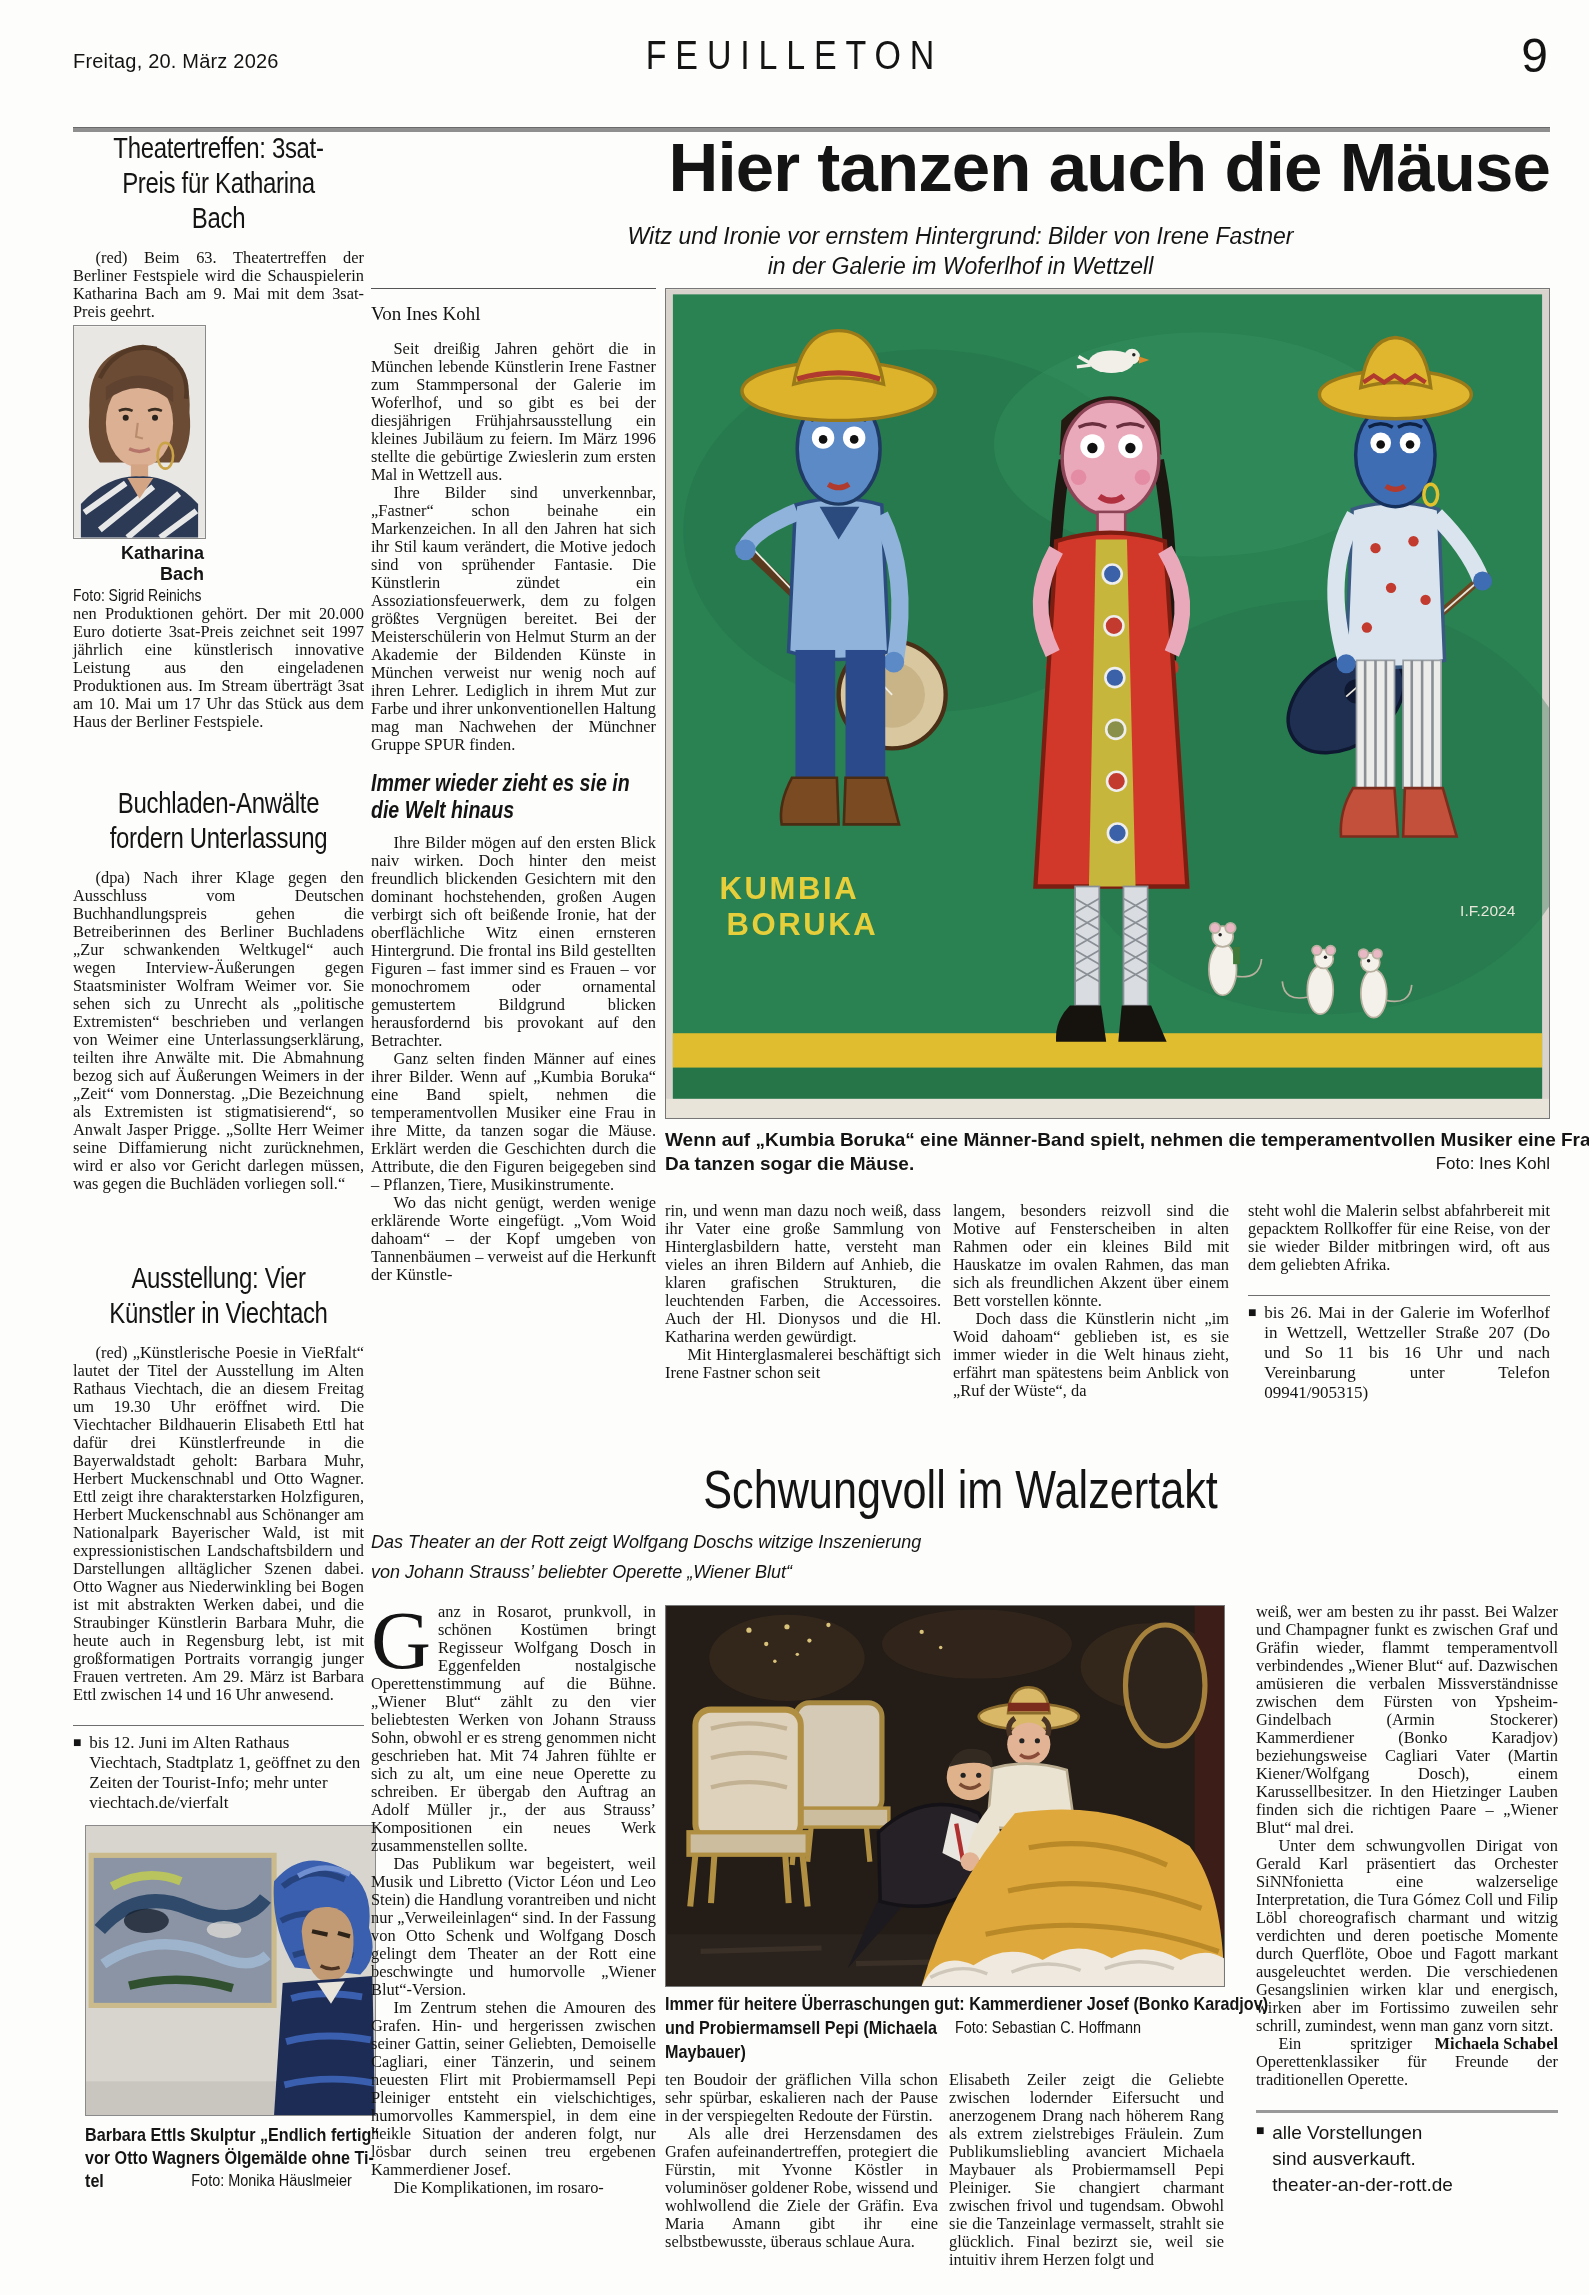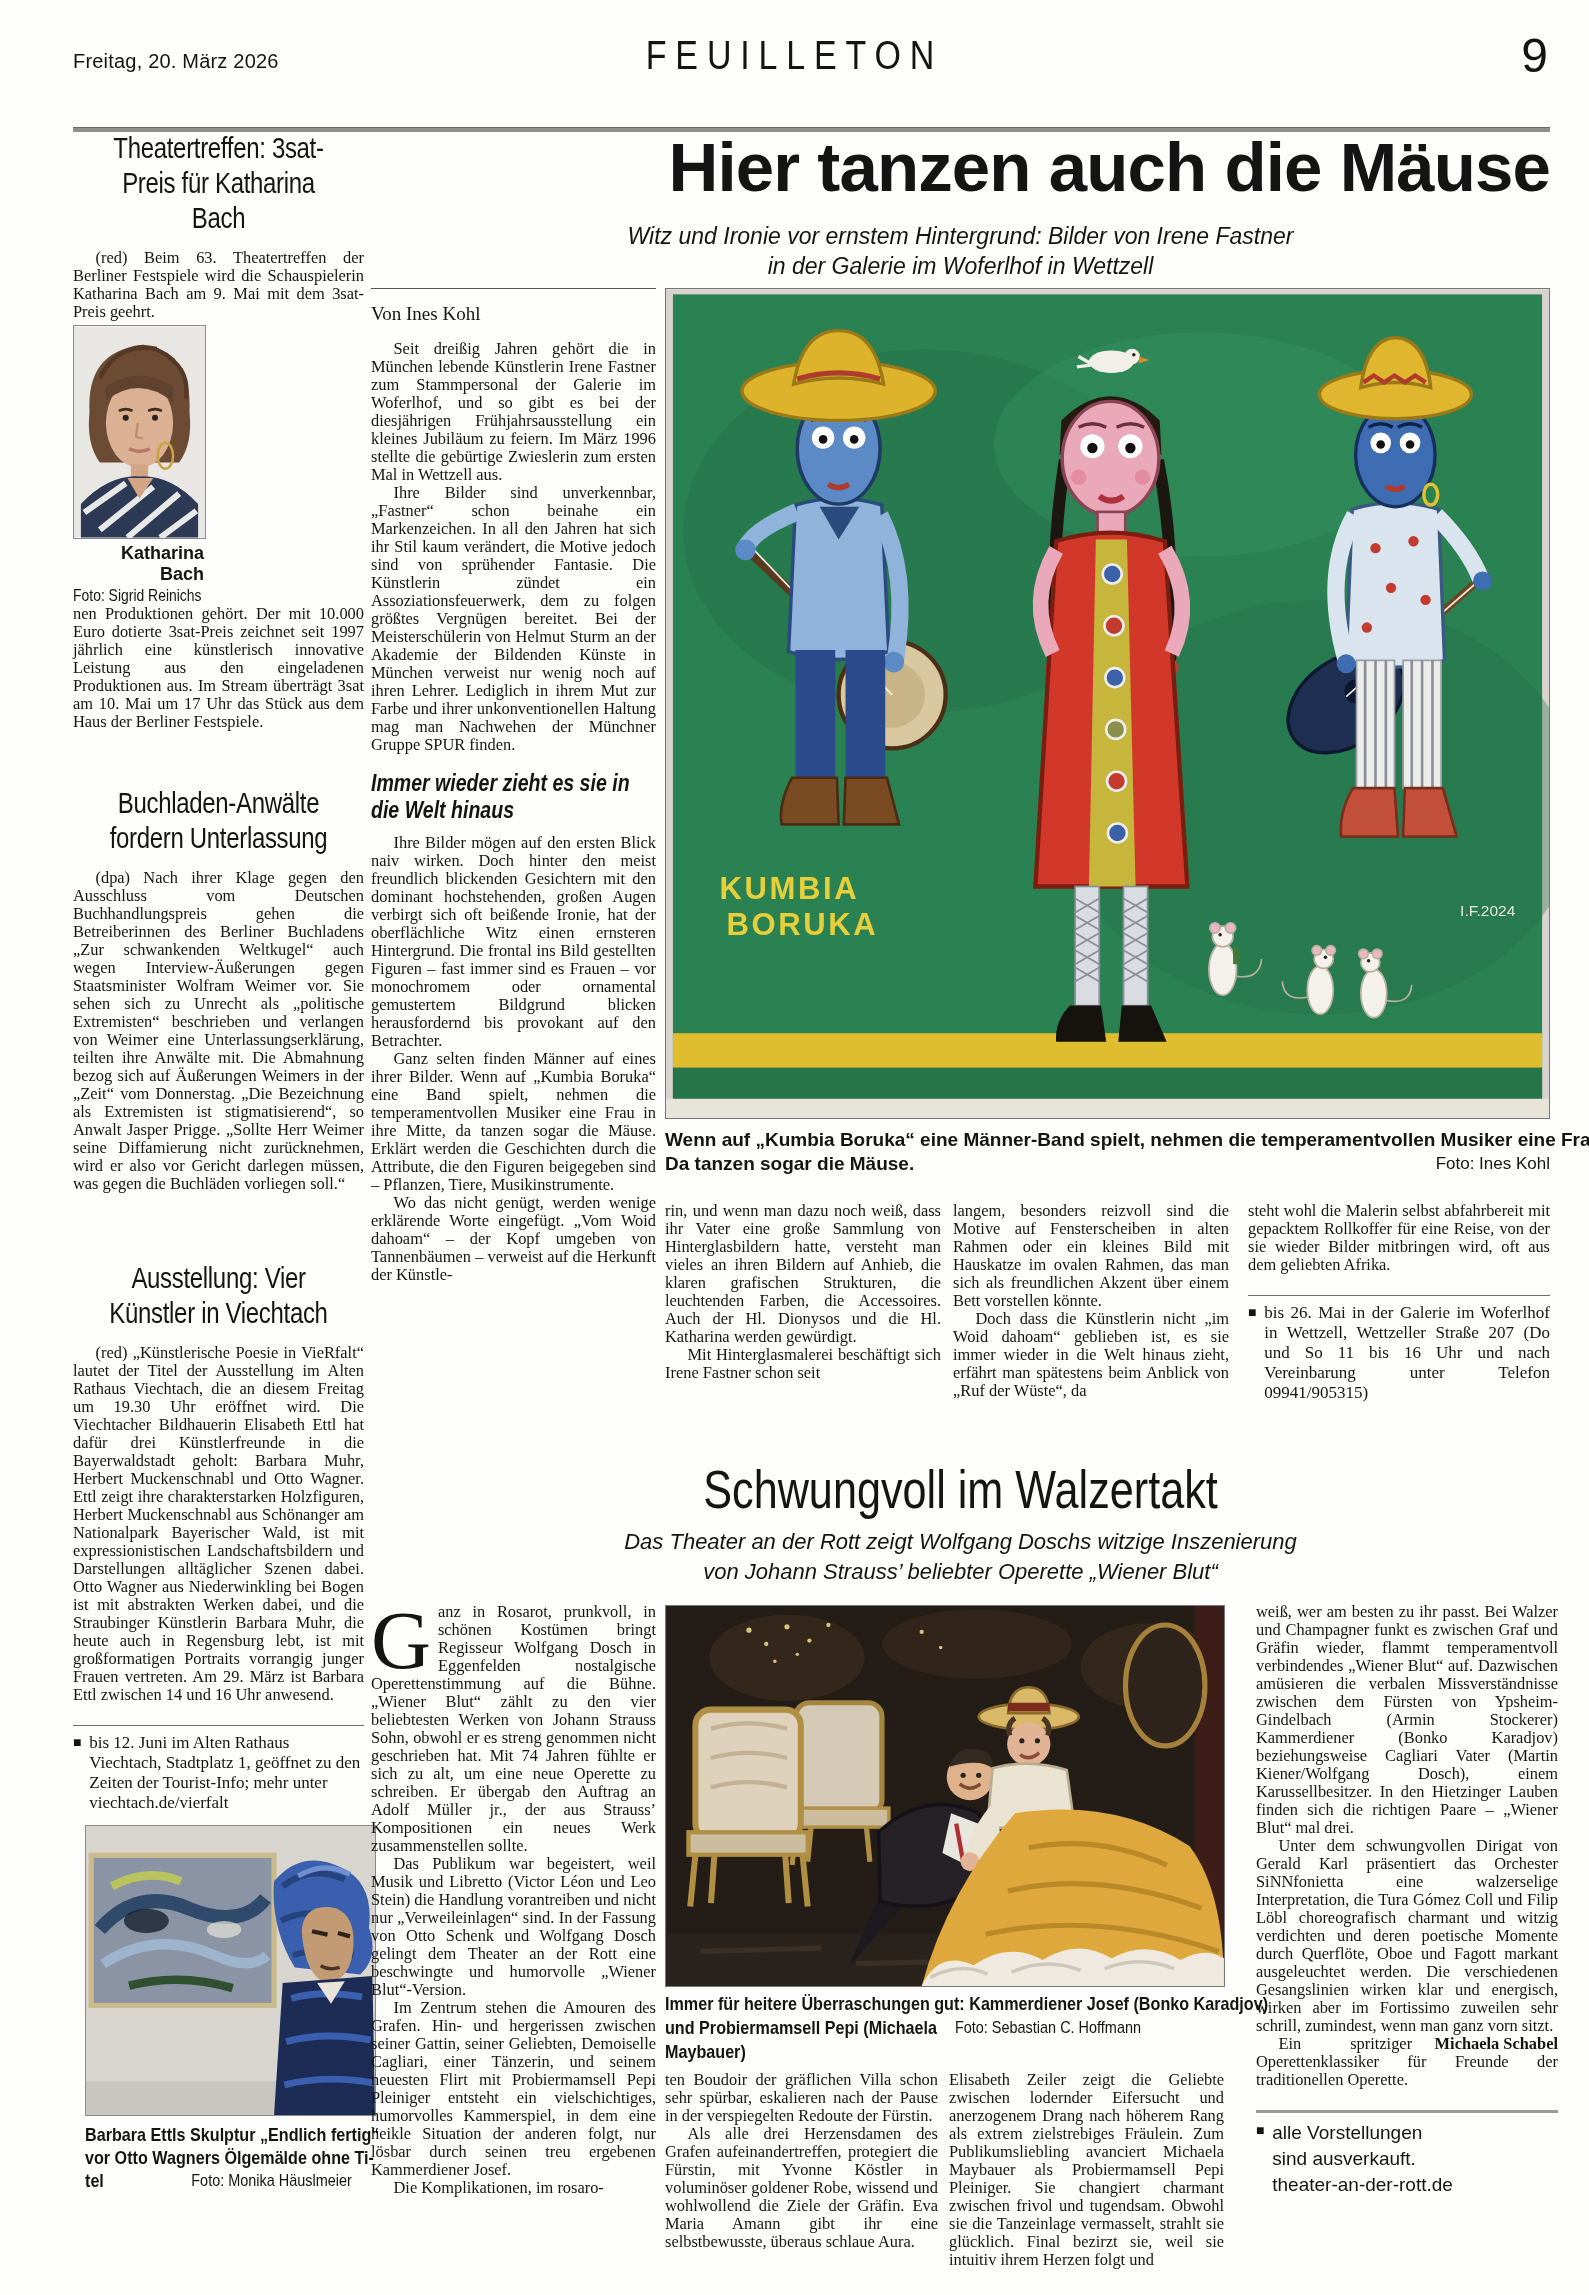--- a/index.html
+++ b/index.html
@@ -51,22 +51,22 @@
   .main-sub{left:371px;top:221px;width:1179px;text-align:center;font-family:"Liberation Sans",sans-serif;
     font-style:italic;font-size:23px;line-height:30px;}
   .col{position:absolute;font-size:16.4px;line-height:18px;text-align:justify;hyphens:auto;}
   .col p{margin:0;}
   .main-img{left:665px;top:288px;width:885px;height:1011px;}
   .main-img svg{display:block;border:0.9px solid #777;}
   .main-cap{left:665px;top:1128px;width:885px;}
   
   .b-head{left:371px;top:1458px;width:1179px;text-align:center;font-family:"Liberation Sans",sans-serif;
     font-size:54px;font-weight:400;transform:scaleX(.8);transform-origin:50% 0;}
-  .b-sub{left:371px;top:1527px;width:1179px;text-align:center;font-family:"Liberation Sans",sans-serif;
-    font-style:italic;font-size:22px;line-height:30px;}
+  .b-sub{left:371px;top:1527px;width:1179px;font-family:"Liberation Sans",sans-serif;
+    font-style:italic;font-size:18px;line-height:30px;}
   .dropcap{float:left;font-size:83px;line-height:67px;padding:3.5px 7px 0 0;font-family:"Liberation Serif",serif;}
   .theater-img{left:665px;top:1605px;width:560px;height:382px;}
   .theater-img svg{display:block;border:0.9px solid #777;}
   .theater-cap{left:665px;top:1992px;width:560px;}
   .author{float:right;font-weight:700;}
   .sans-note{font-family:"Liberation Sans",sans-serif;font-size:19px;line-height:26px;border-top:3.5px solid #999;}
 </style>
 </head>
 <body>
 
@@ -98,21 +98,21 @@
             <ellipse cx="106" cy="150" rx="9" ry="15" fill="none" stroke="#c9a346" stroke-width="3"></ellipse>
             <rect x="66" y="160" width="20" height="24" fill="#d4a584"></rect>
             <path d="M8 245 L8 206 Q40 172 76 174 Q112 172 144 206 L144 245 Z" fill="#2c3a55"></path>
             <path d="M12 216 L60 182 M30 236 L92 186 M62 245 L122 194 M100 245 L142 214" stroke="#e8e8e8" stroke-width="7"></path>
             <path d="M62 176 L76 200 L92 176" fill="#d4a584"></path>
           </svg>
           <div class="fig-name">Katharina Bach</div>
           <div class="fig-credit sq85">Foto: Sigrid Reinichs</div>
         </figure>
       </div>
-      <p class="jt">nen Produktionen gehört. Der mit 10.000 Euro dotierte 3sat-Preis zeichnet seit 1997 jährlich eine künstlerisch innovative Leistung aus den eingeladenen Produktionen aus. Im Stream überträgt 3sat am 10. Mai um 17 Uhr das Stück aus dem Haus der Berliner Festspiele.</p>
+      <p class="jt">nen Produktionen gehört. Der mit 20.000 Euro dotierte 3sat-Preis zeichnet seit 1997 jährlich eine künstlerisch innovative Leistung aus den eingeladenen Produktionen aus. Im Stream überträgt 3sat am 10. Mai um 17 Uhr das Stück aus dem Haus der Berliner Festspiele.</p>
     </section>
 
     <section class="article2">
       <h2 class="small-head sq80c">Buchladen-Anwälte fordern Unterlassung</h2>
       <p class="jt ind">(dpa) Nach ihrer Klage gegen den Ausschluss vom Deutschen Buchhandlungspreis gehen die Betreiberinnen des Berliner Buchladens „Zur schwankenden Weltkugel“ auch wegen Interview-Äußerungen gegen Staatsminister Wolfram Weimer vor. Sie sehen sich zu Unrecht als „politische Extremisten“ beschrieben und verlangen von Weimer eine Unterlassungserklärung, teilten ihre Anwälte mit. Die Abmahnung bezog sich auf Äußerungen Weimers in der „Zeit“ vom Donnerstag. „Die Bezeichnung als Extremisten ist stigmatisierend“, so Anwalt Jasper Prigge. „Sollte Herr Weimer seine Diffamierung nicht zurücknehmen, wird er also vor Gericht darlegen müssen, was gegen die Buchläden vorliegen soll.“</p>
     </section>
 
     <section class="article3">
       <h2 class="small-head sq80c">Ausstellung: Vier Künstler in Viechtach</h2>
       <p class="jt ind">(red) „Künstlerische Poesie in VieRfalt“ lautet der Titel der Ausstellung im Alten Rathaus Viechtach, die an diesem Freitag um 19.30 Uhr eröffnet wird. Die Viechtacher Bildhauerin Elisabeth Ettl hat dafür drei Künstlerfreunde in die Bayerwaldstadt geholt: Barbara Muhr, Herbert Muckenschnabl und Otto Wagner. Ettl zeigt ihre charakterstarken Holzfiguren, Herbert Muckenschnabl aus Schönanger am Nationalpark Bayerischer Wald, ist mit expressionistischen Landschaftsbildern und Darstellungen alltäglicher Szenen dabei. Otto Wagner aus Niederwinkling bei Bogen ist mit abstrakten Werken dabei, und die Straubinger Künstlerin Barbara Muhr, die heute auch in Regensburg lebt, ist mit großformatigen Portraits vorrangig junger Frauen vertreten. Am 29. März ist Barbara Ettl zwischen 14 und 16 Uhr anwesend.</p>

